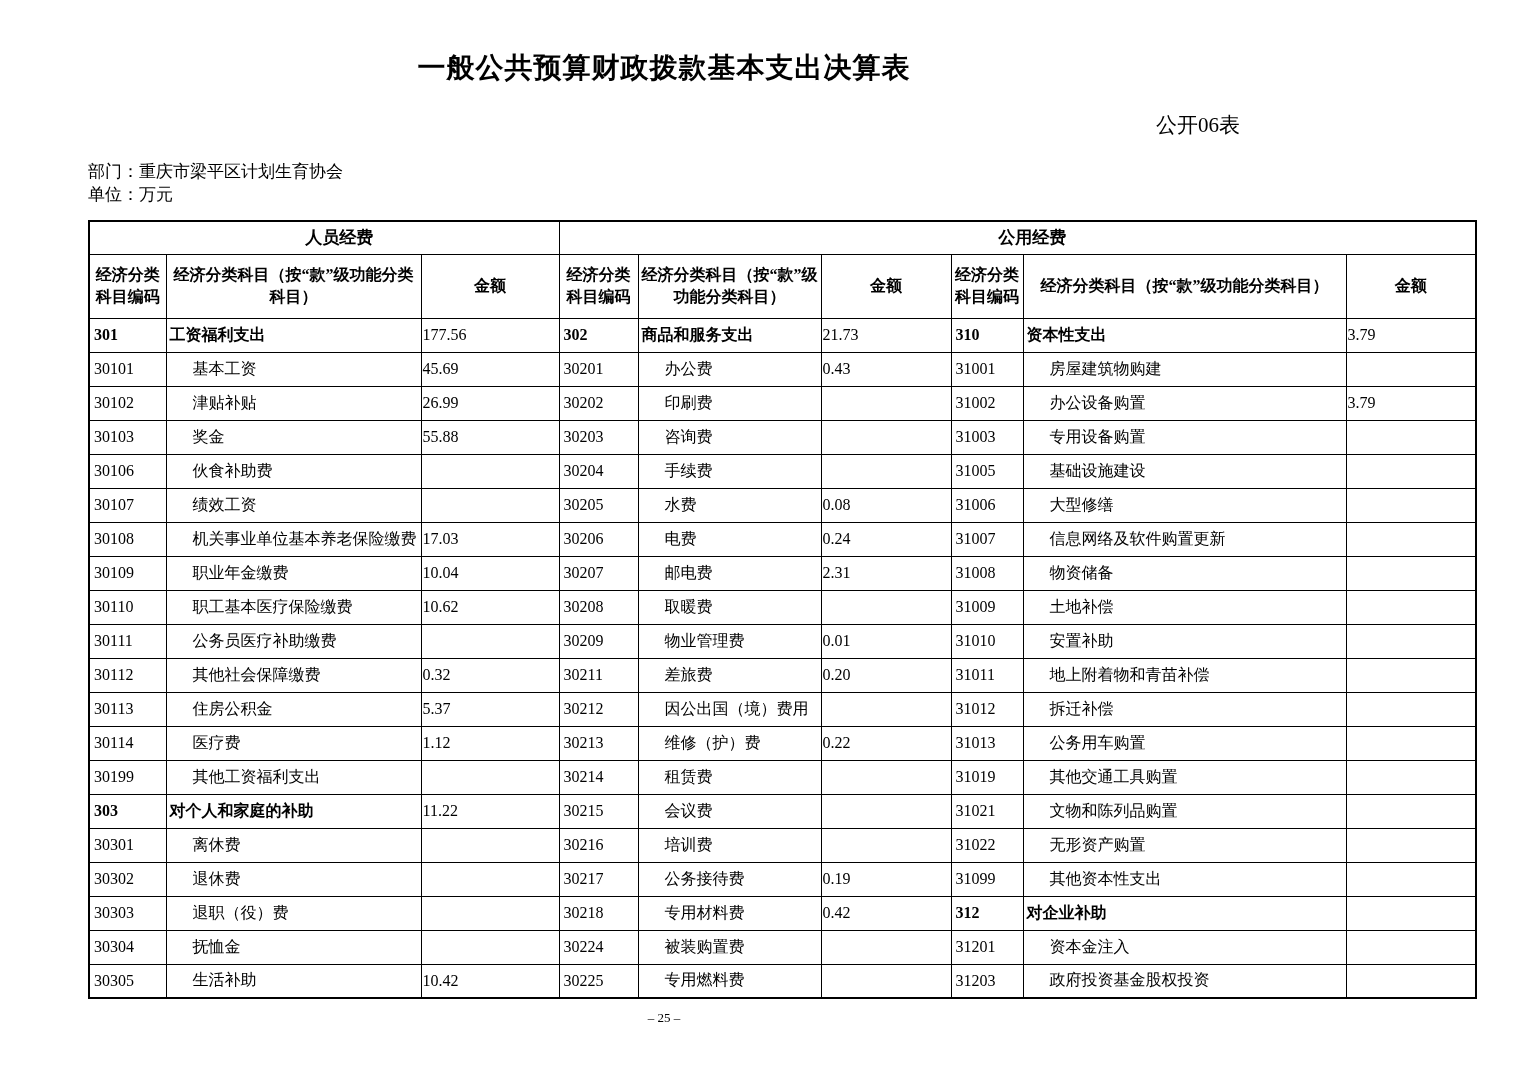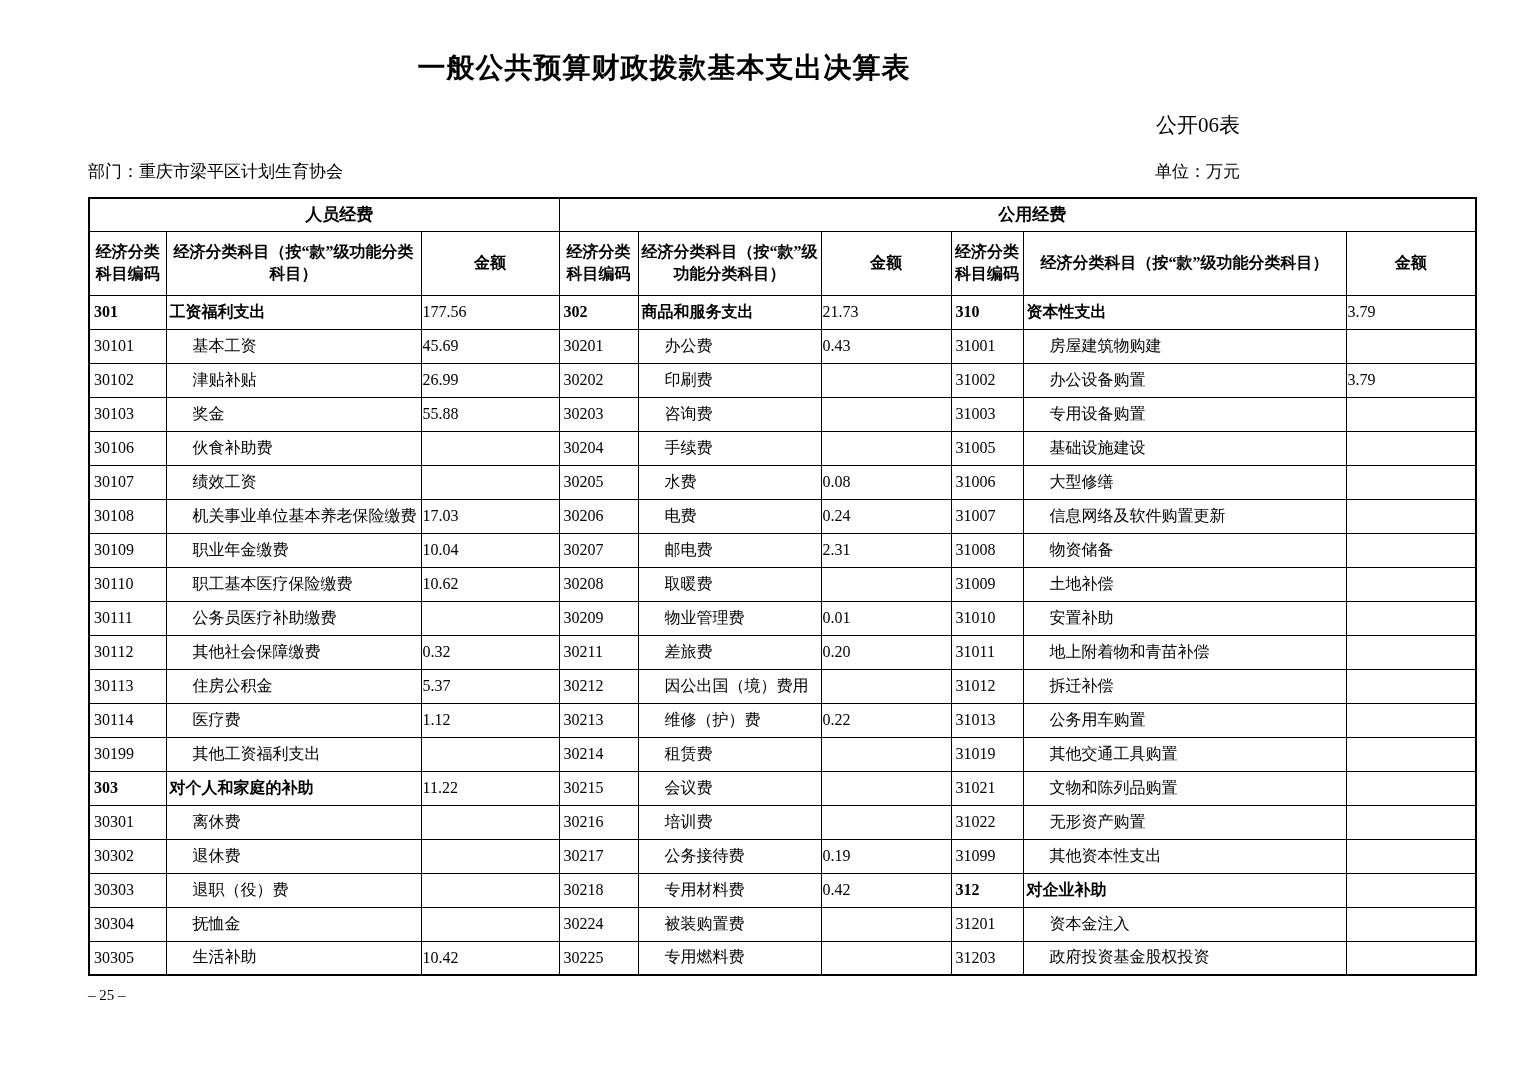--- a/index.html
+++ b/index.html
@@ -29,20 +29,21 @@
     text-align: right;
     font-size: 21px;
     line-height: 23px;
   }
   .meta-row {
     margin-top: 23px;
     display: flex;
     justify-content: space-between;
     font-size: 17px;
     line-height: 23px;
+    flex-direction: column;
   }
   table.budget {
     margin-top: 14px;
     width: 1387px;
     border-collapse: collapse;
     table-layout: fixed;
     border: 2px solid #000;
   }
   table.budget th, table.budget td {
     border: 1px solid #000;
@@ -83,22 +84,22 @@
     font-weight: bold;
   }
   td.name.bold-cell {
     padding-left: 3px;
   }
   td.amount {
     padding-right: 2px;
   }
   .page-footer {
     margin-top: 11px;
-    text-align: left;
-    font-size: 15px;
+    text-align: center;
+    font-size: 13px;
   }
 </style>
 </head>
 <body>
 
 <div class="content">
 
   <h1 class="doc-title">一般公共预算财政拨款基本支出决算表</h1>
 
   <div class="form-label">公开06表</div>

